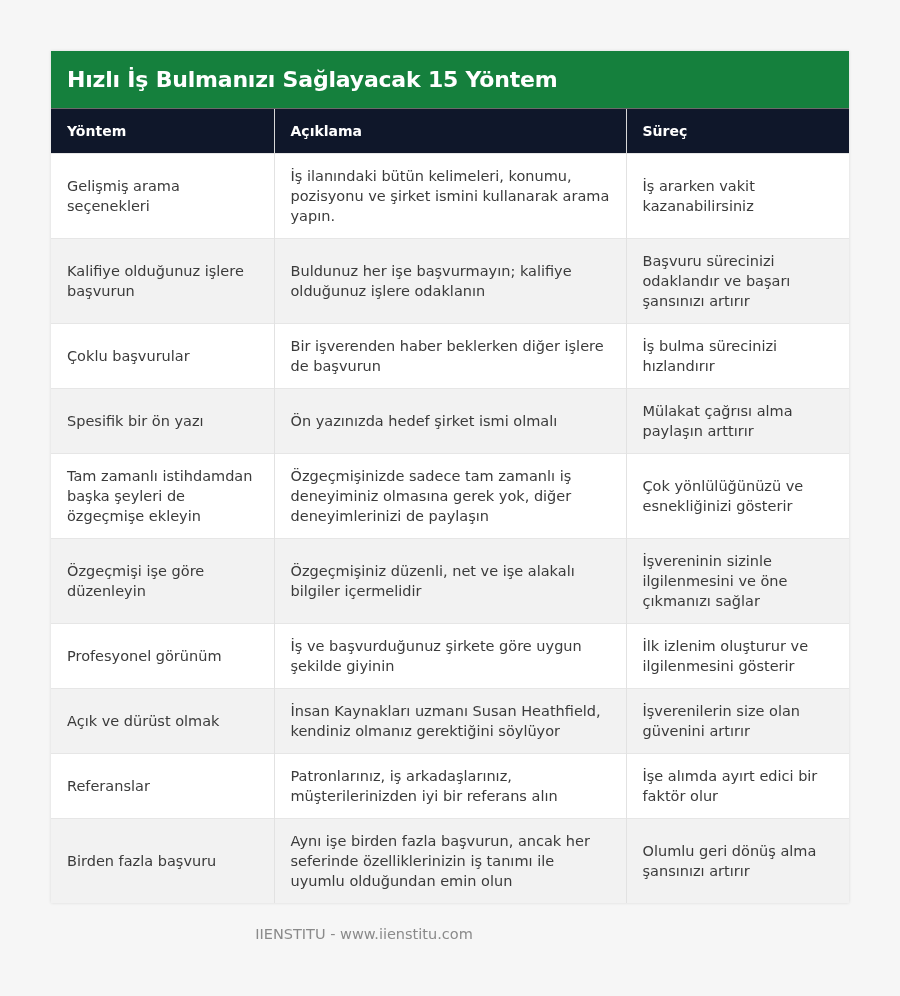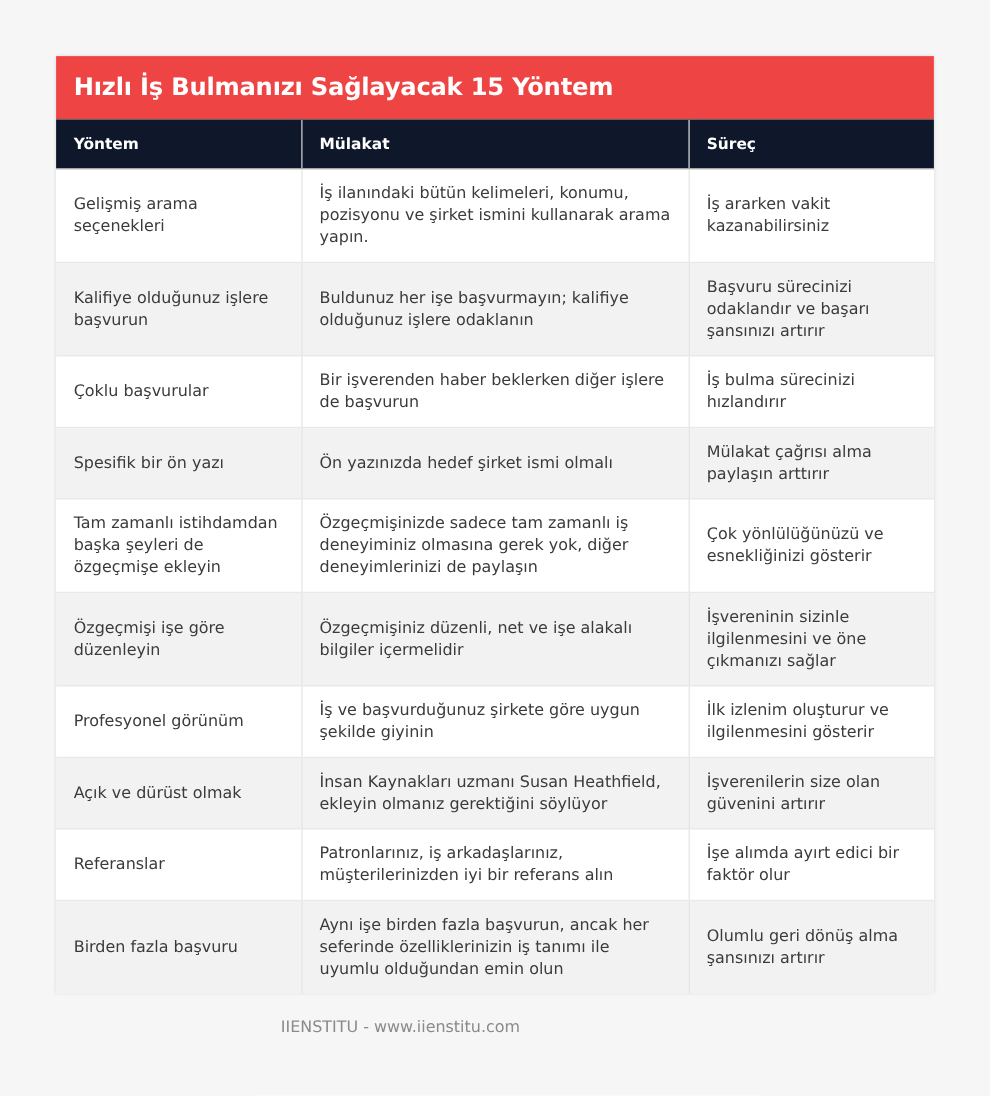--- a/index.html
+++ b/index.html
@@ -17,21 +17,21 @@
     }
     .table-wrap {
       position: absolute;
       left: 51px;
       top: 51px;
       width: 798px;
       background: #ffffff;
       box-shadow: 0 0 3px rgba(0,0,0,0.12);
     }
     .title-bar {
-      background: #ef4444;
+      background: #15803d;
       color: #ffffff;
       height: 57px;
       display: flex;
       align-items: center;
       padding-left: 16px;
       font-size: 22px;
       font-weight: bold;
       letter-spacing: -0.2px;
       border-bottom: 1px solid #6a6a6a;
     }
@@ -85,21 +85,21 @@
   <div class="title-bar">Hızlı İş Bulmanızı Sağlayacak 15 Yöntem</div>
   <table>
     <colgroup>
       <col class="c1">
         <col class="c2">
         <col class="c3">
     </colgroup>
     <thead>
       <tr>
         <th>Yöntem</th>
-        <th>Mülakat</th>
+        <th>Açıklama</th>
         <th>Süreç</th>
       </tr>
     </thead>
     <tbody>
       <tr class="h85">
         <td>Gelişmiş arama seçenekleri</td>
         <td>İş ilanındaki bütün kelimeleri, konumu, pozisyonu ve şirket ismini kullanarak arama yapın.</td>
         <td>İş ararken vakit kazanabilirsiniz</td>
       </tr>
       <tr class="h85">
@@ -127,21 +127,21 @@
         <td>Özgeçmişiniz düzenli, net ve işe alakalı bilgiler içermelidir</td>
         <td>İşvereninin sizinle ilgilenmesini ve öne çıkmanızı sağlar</td>
       </tr>
       <tr class="h65">
         <td>Profesyonel görünüm</td>
         <td>İş ve başvurduğunuz şirkete göre uygun şekilde giyinin</td>
         <td>İlk izlenim oluşturur ve ilgilenmesini gösterir</td>
       </tr>
       <tr class="h65">
         <td>Açık ve dürüst olmak</td>
-        <td>İnsan Kaynakları uzmanı Susan Heathfield, ekleyin olmanız gerektiğini söylüyor</td>
+        <td>İnsan Kaynakları uzmanı Susan Heathfield, kendiniz olmanız gerektiğini söylüyor</td>
         <td>İşverenilerin size olan güvenini artırır</td>
       </tr>
       <tr class="h65">
         <td>Referanslar</td>
         <td>Patronlarınız, iş arkadaşlarınız, müşterilerinizden iyi bir referans alın</td>
         <td>İşe alımda ayırt edici bir faktör olur</td>
       </tr>
       <tr class="h85">
         <td>Birden fazla başvuru</td>
         <td>Aynı işe birden fazla başvurun, ancak her seferinde özelliklerinizin iş tanımı ile uyumlu olduğundan emin olun</td>

